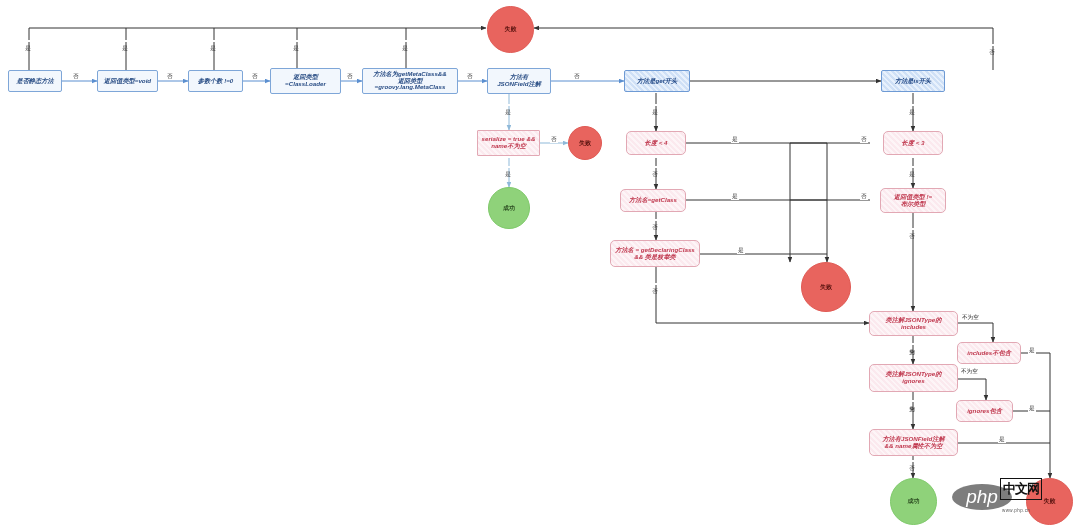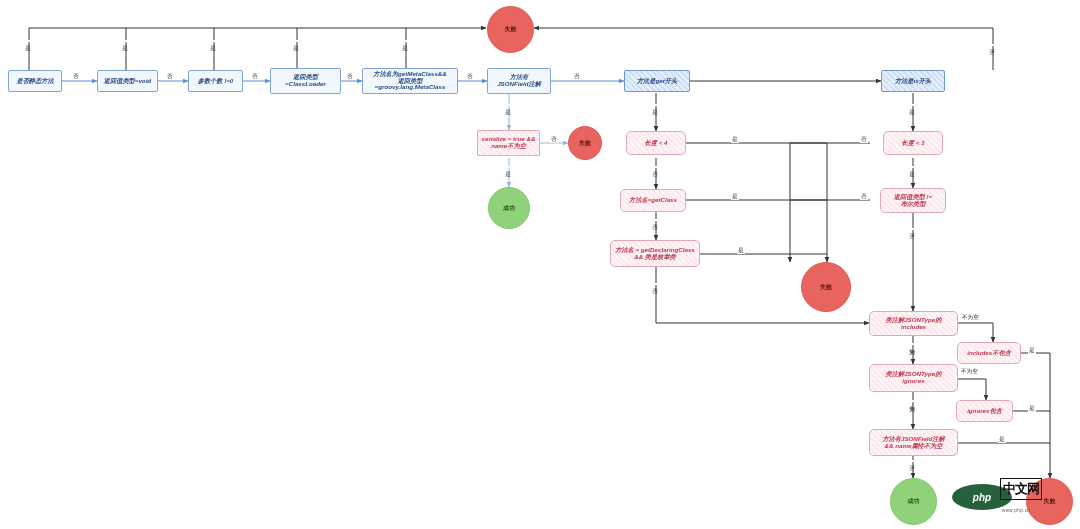--- a/index.html
+++ b/index.html
@@ -98,22 +98,22 @@
   
   #wm{
     position:absolute;
     left:952px; top:478px;
     width:120px;height:46px;
     pointer-events:none;
   }
   .wm-php{
     position:absolute;left:0;top:6px;
     width:60px;height:26px;border-radius:50%;
-    background:#14532d;
-    color:#fff;font-size:10px;font-style:italic;font-weight:bold;
+    background:#737373;
+    color:#fff;font-size:19px;font-style:italic;font-weight:normal;
     display:flex;align-items:center;justify-content:center;
     opacity:.92;
   }
   .wm-cn{
     position:absolute;left:48px;top:0;
     font-size:13px;font-weight:bold;color:#111;
     border:1.5px solid #111;
     padding:1px 2px;
     background:transparent;
     letter-spacing:-1px;

